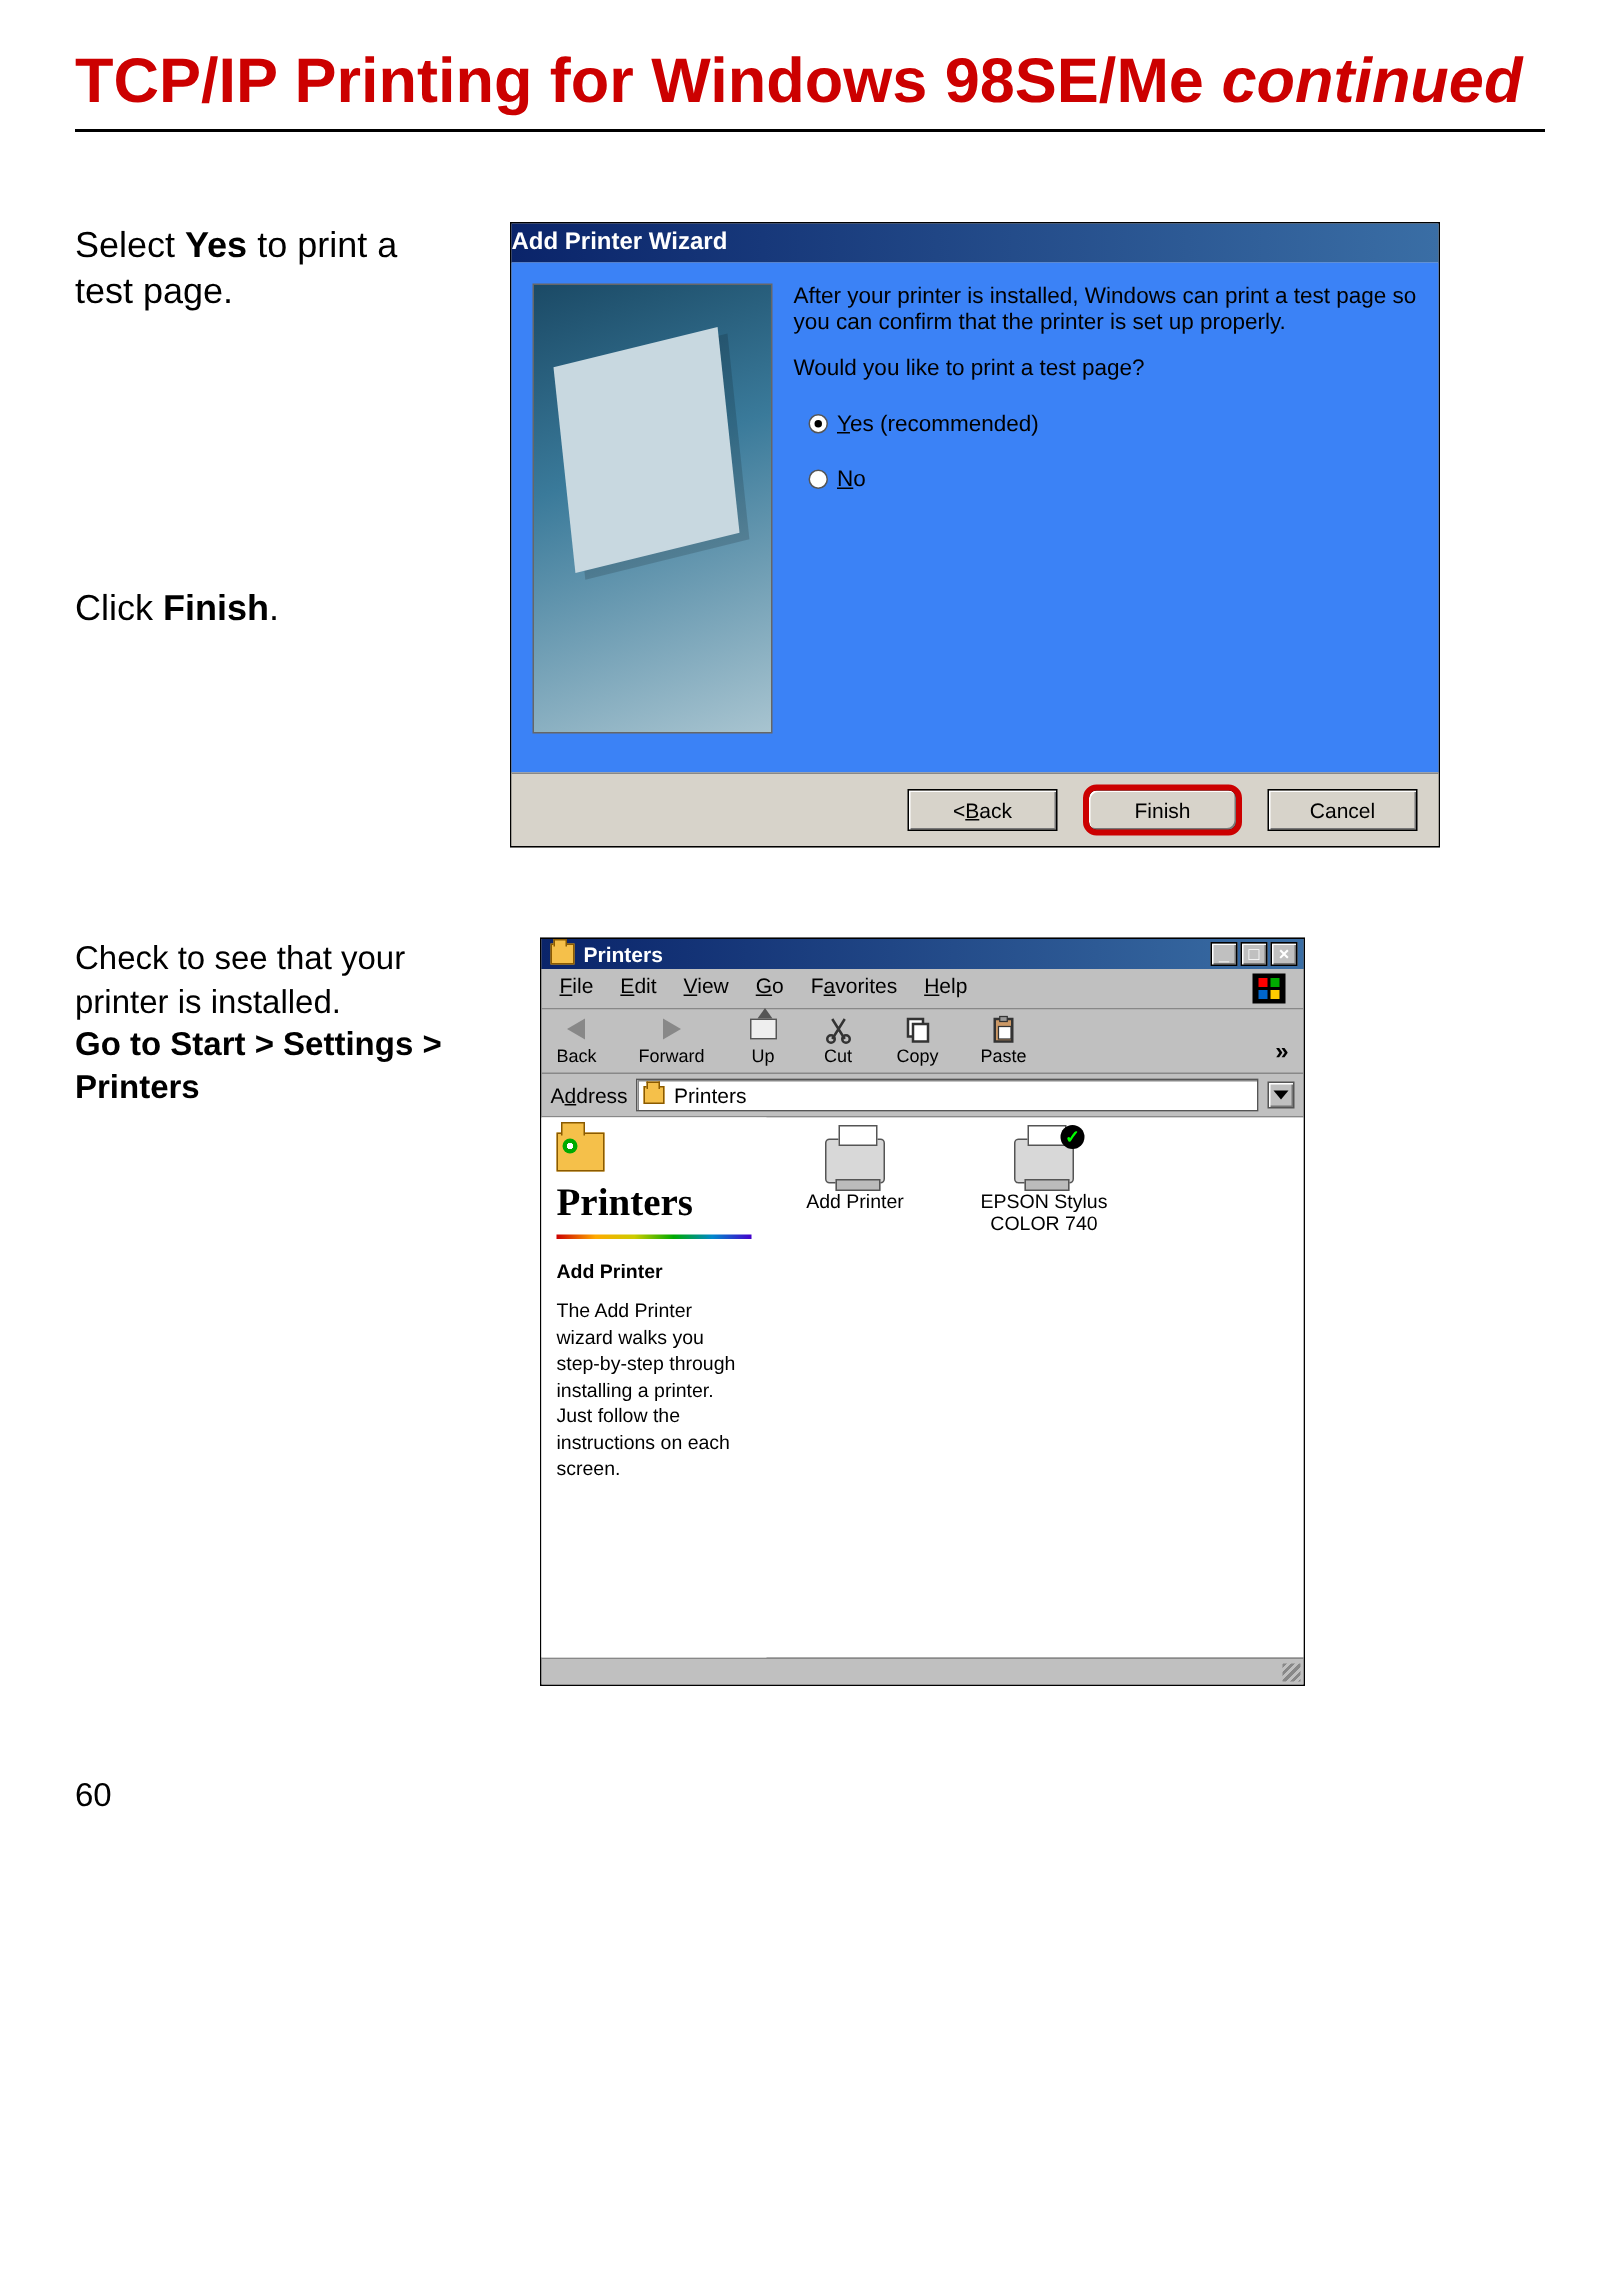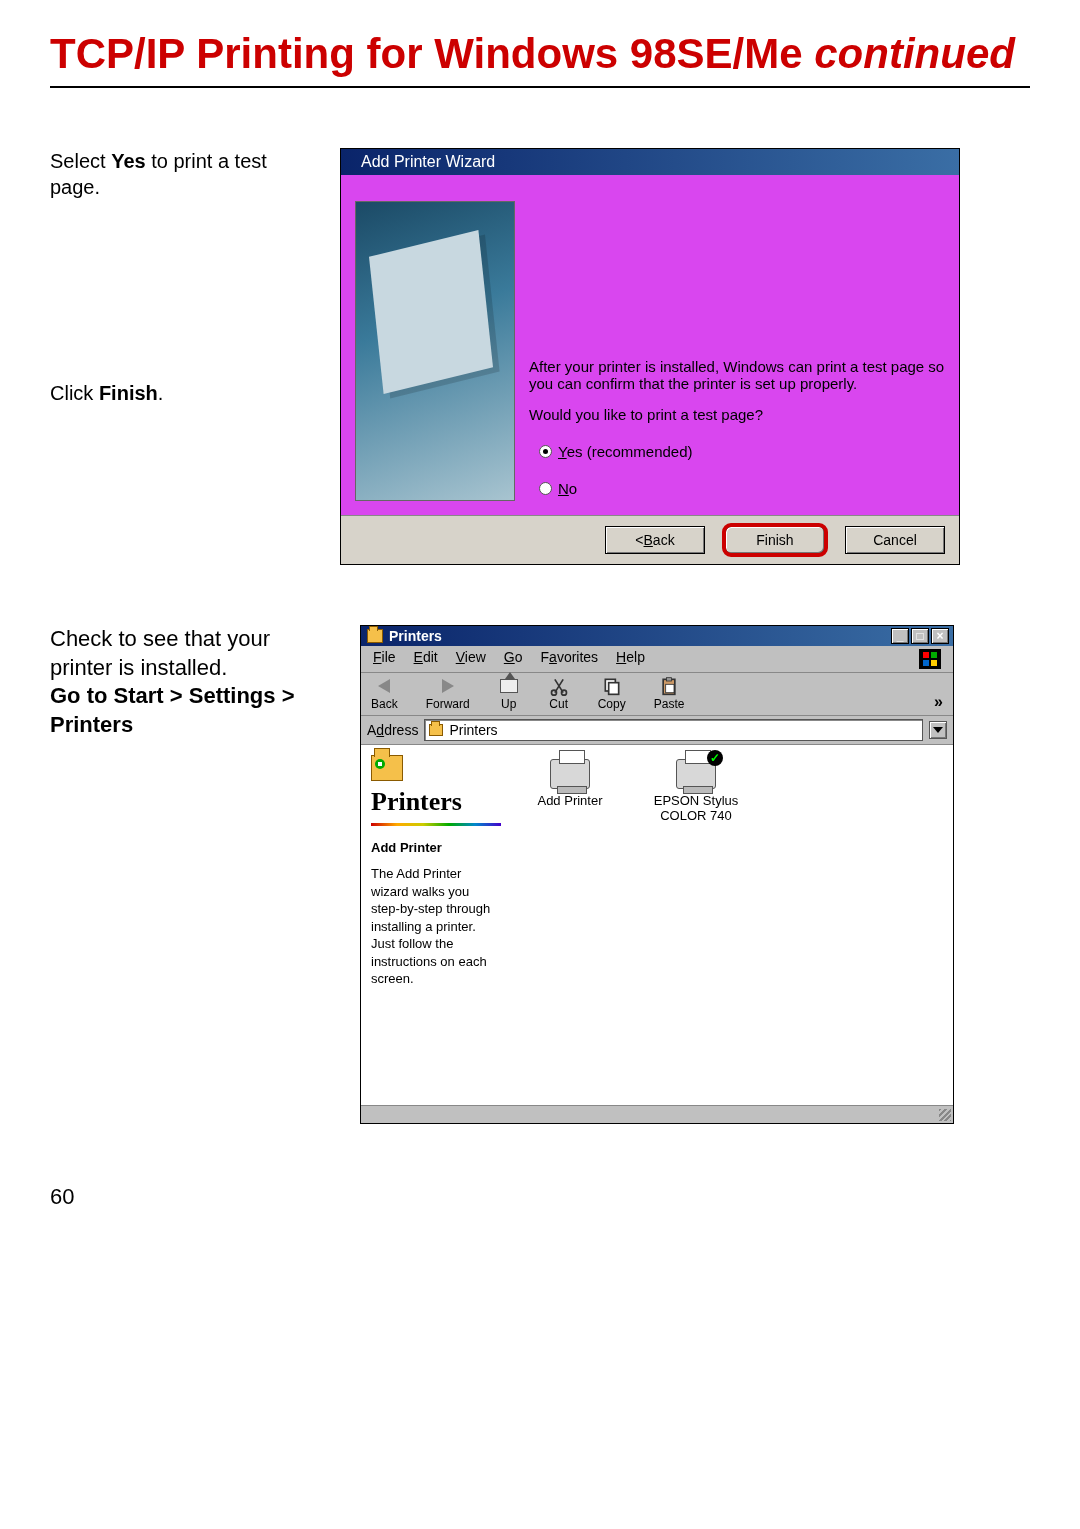--- a/index.html
+++ b/index.html
@@ -14,47 +14,46 @@
     color: #c00;
     font-size: 42px;
     font-weight: bold;
     margin-bottom: 8px;
     white-space: nowrap;
   }
   .page-title .cont { font-style: italic; font-weight: bold; }
   .title-underline { height: 2px; background: #000; margin-bottom: 60px; }
   .row { display: flex; align-items: flex-start; gap: 30px; }
   .row1 { margin-bottom: 60px; }
-  .leftcol { width: 260px; font-size: 20px; line-height: 1.3; }
+  .leftcol { width: 260px; font-size: 24px; line-height: 1.3; }
   .leftcol .block { margin-bottom: 180px; }
   .leftcol .block:last-child { margin-bottom: 0; }
   .leftcol b { font-weight: bold; }
   .leftcol2 { width: 280px; font-size: 22px; line-height: 1.3; }
 
   
   .wizard {
     width: 620px;
     border: 1px solid #000;
     background: #d7d3ca;
     font-size: 15px;
   }
   .wizard-titlebar {
     background: linear-gradient(to right, #0a246a, #3a6ea5);
     color: #fff;
-    font-weight: normal;
-    padding: 4px 20px;
+    font-weight: bold;
+    padding: 4px 0;
     font-size: 16px;
   }
   .wizard-body {
     display: flex;
     padding: 14px;
     gap: 14px;
-    background: #d946ef;
+    background: #3b82f6;
     min-height: 340px;
-    align-items: flex-end;
   }
   .wizard-img {
     width: 160px; height: 300px;
     background: linear-gradient(160deg,#1b4a66 0%, #3a7a9a 40%, #a8c4d0 100%);
     border: 1px solid #666;
     position: relative;
     overflow: hidden;
   }
   .wizard-img::after{
     content:""; position:absolute; left:20px; top:40px; width:110px; height:140px;
@@ -79,21 +78,21 @@
     border: 1px solid #000;
     box-shadow: inset 1px 1px 0 #fff, inset -1px -1px 0 #777;
     font-size: 14px;
     display:flex; align-items:center; justify-content:center;
   }
   .wbtn .ul { text-decoration: underline; }
   .finish-hl { outline: 4px solid #c00; outline-offset: -1px; border-radius:6px;}
 
   
   .printers-win {
-    width: 594px;
+    width: 510px;
     border: 1px solid #000;
     background:#c0c0c0;
     font-size: 14px;
   }
   .pw-titlebar {
     background: linear-gradient(to right, #0a246a, #3a6ea5);
     color:#fff; font-weight:bold;
     display:flex; justify-content:space-between; align-items:center;
     padding: 2px 4px 2px 6px;
   }

